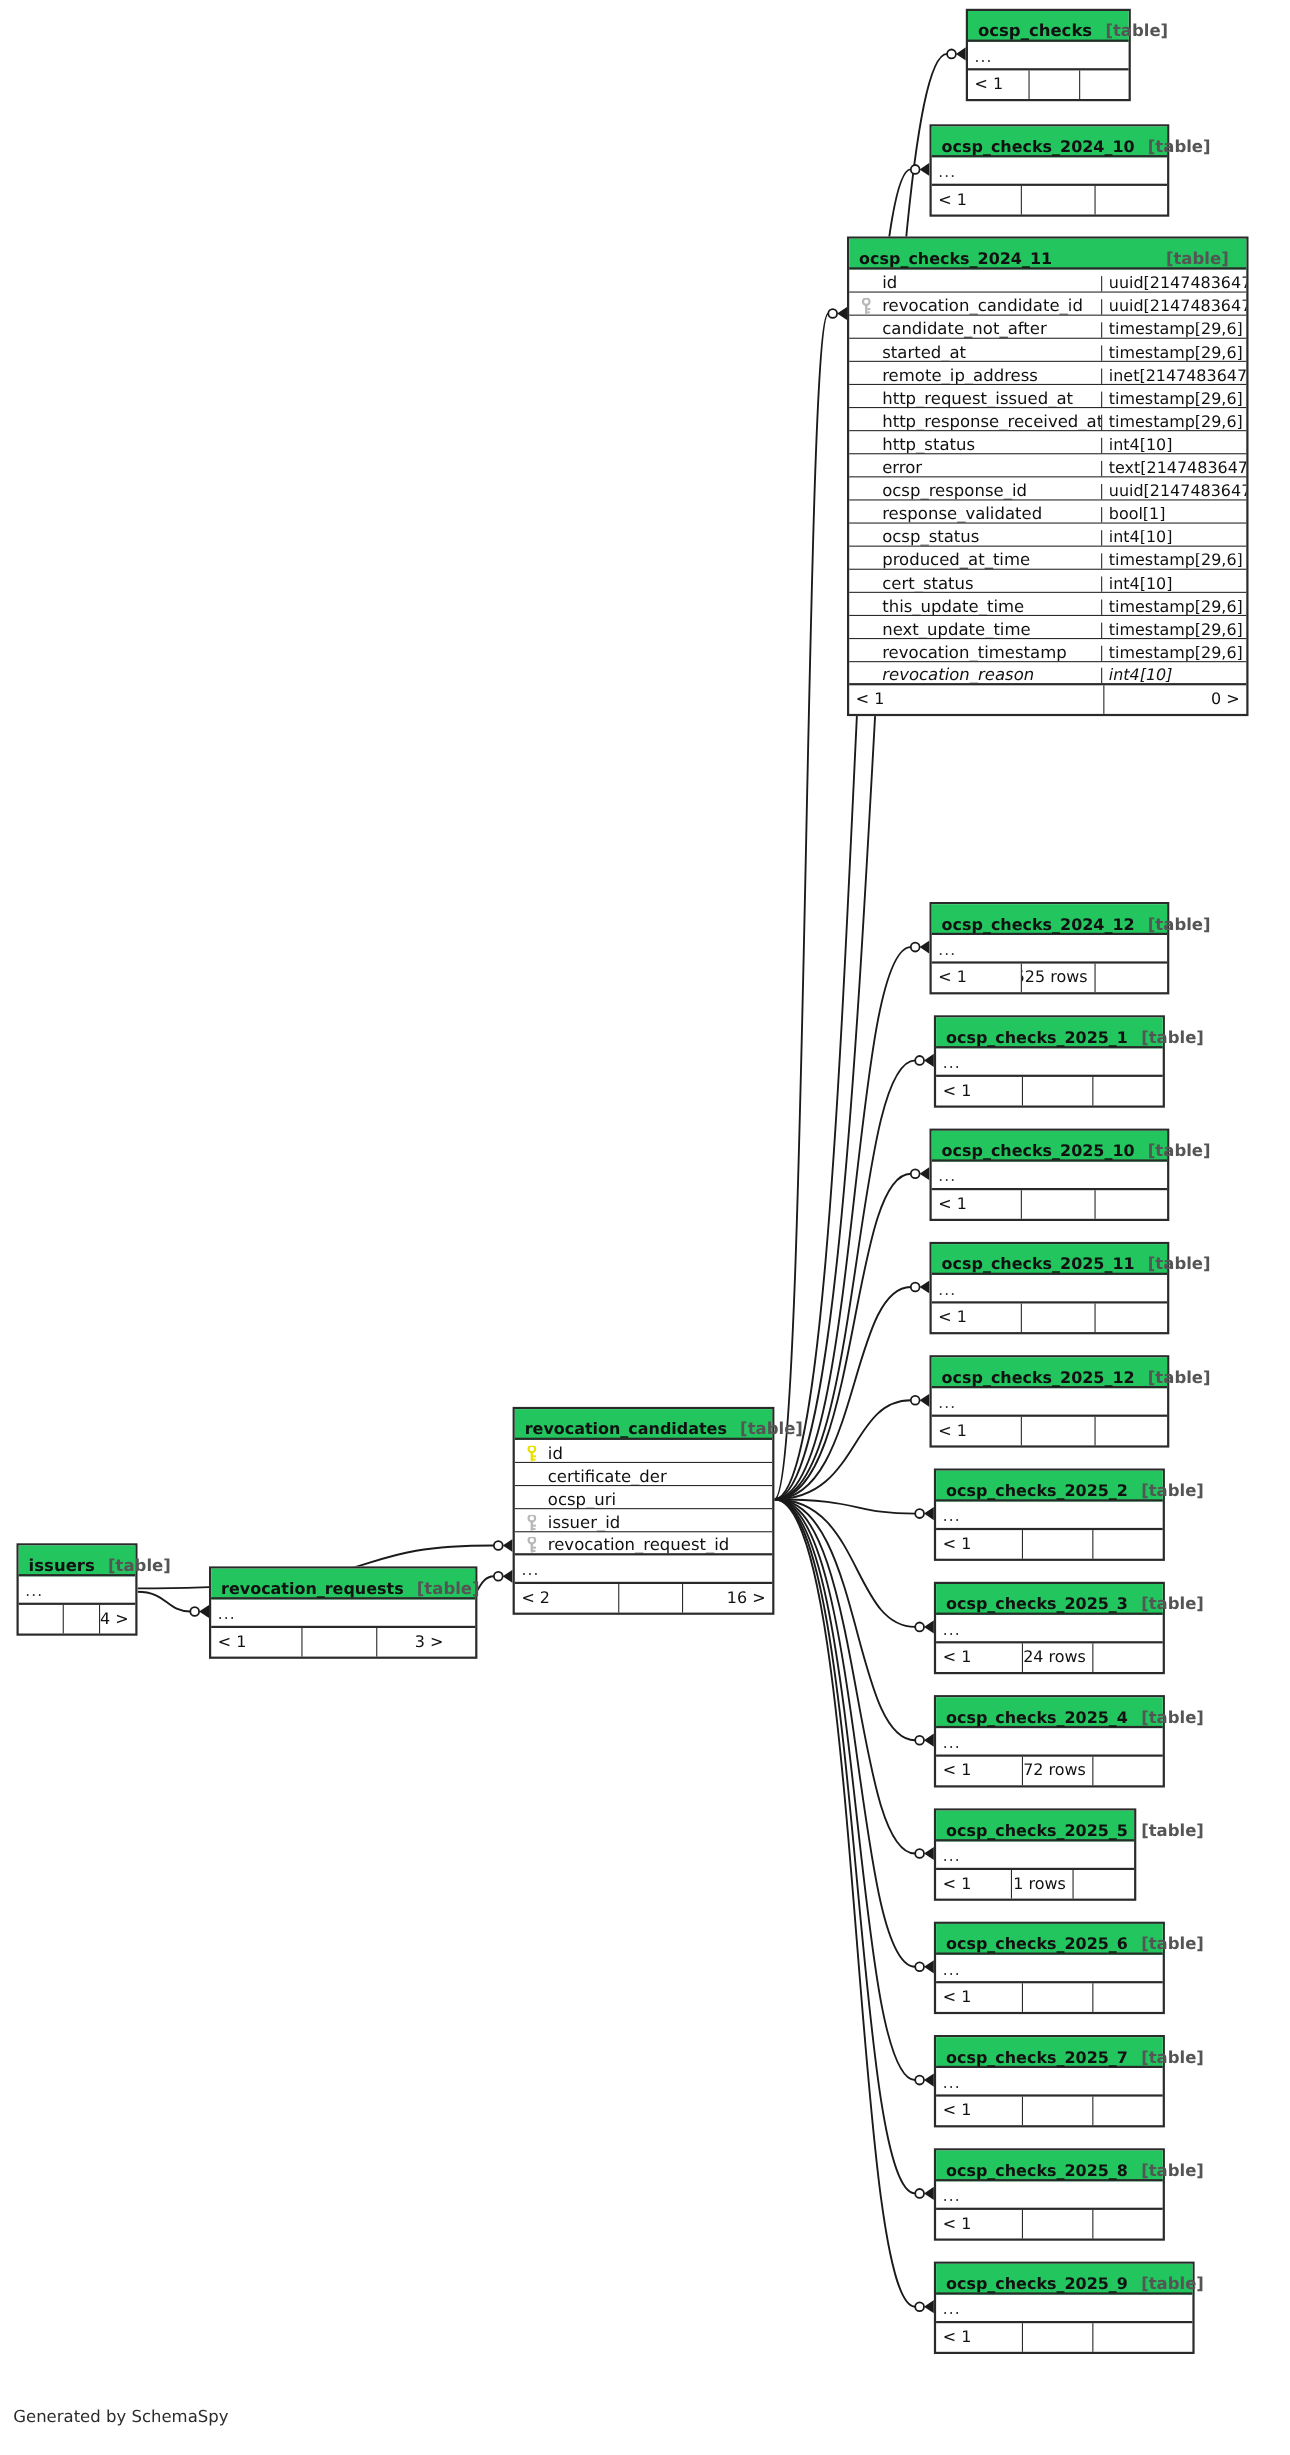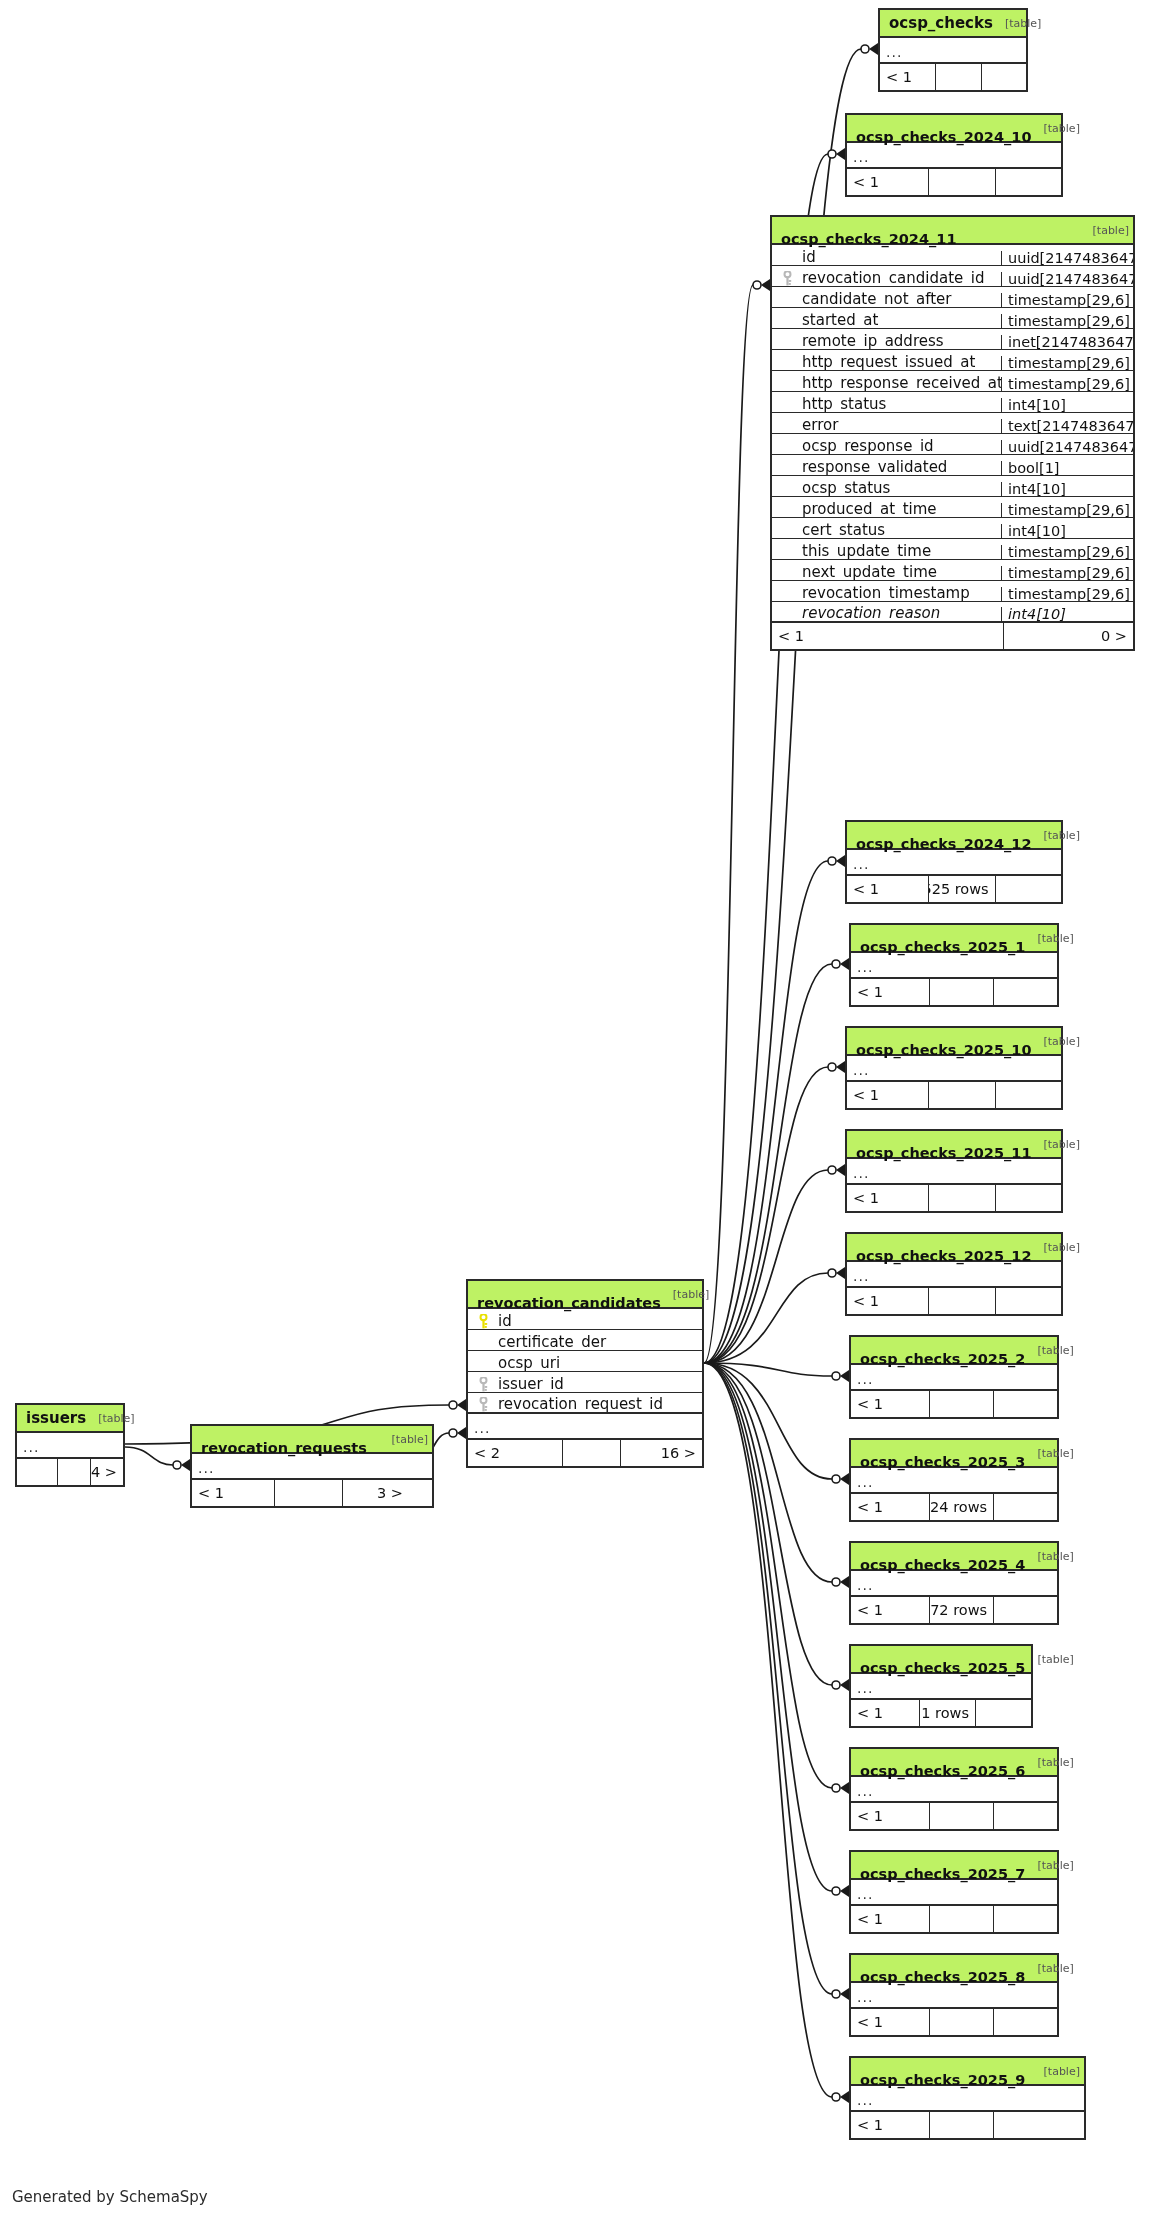--- a/index.html
+++ b/index.html
@@ -28,40 +28,40 @@
   }
   .table-node {
     position: absolute;
     border: 2px solid #2a2a2a;
     background: #ffffff;
     box-sizing: border-box;
     font-size: 15px;
     line-height: 1;
   }
   .tbl-title {
-    background: #bef264;
+    background: #22c55e;
     border-bottom: 2px solid #2a2a2a;
     height: 28px;
     display: flex;
-    align-items: center;
-    padding: 0 4px 0 9px;
+    align-items: flex-end;
+    padding: 0 16px 0 9px;
     box-sizing: border-box;
     white-space: nowrap;
   }
   .tbl-title .tname {
     font-weight: bold;
     font-size: 15px;
     color: #111111;
   }
   .tbl-title .ttype {
     margin-left: auto;
     padding-left: 12px;
-    font-size: 11px;
+    font-size: 15px;
     color: #555555;
-    font-weight: normal;
+    font-weight: bold;
   }
   .tbl-title.small .tname { font-size: 14.5px; margin-top: 19px; }
   .col-row {
     display: flex;
     height: 21px;
     align-items: flex-end;
     border-bottom: 1px solid #2a2a2a;
     box-sizing: border-box;
   }
   .col-row:last-of-type { border-bottom: none; }

